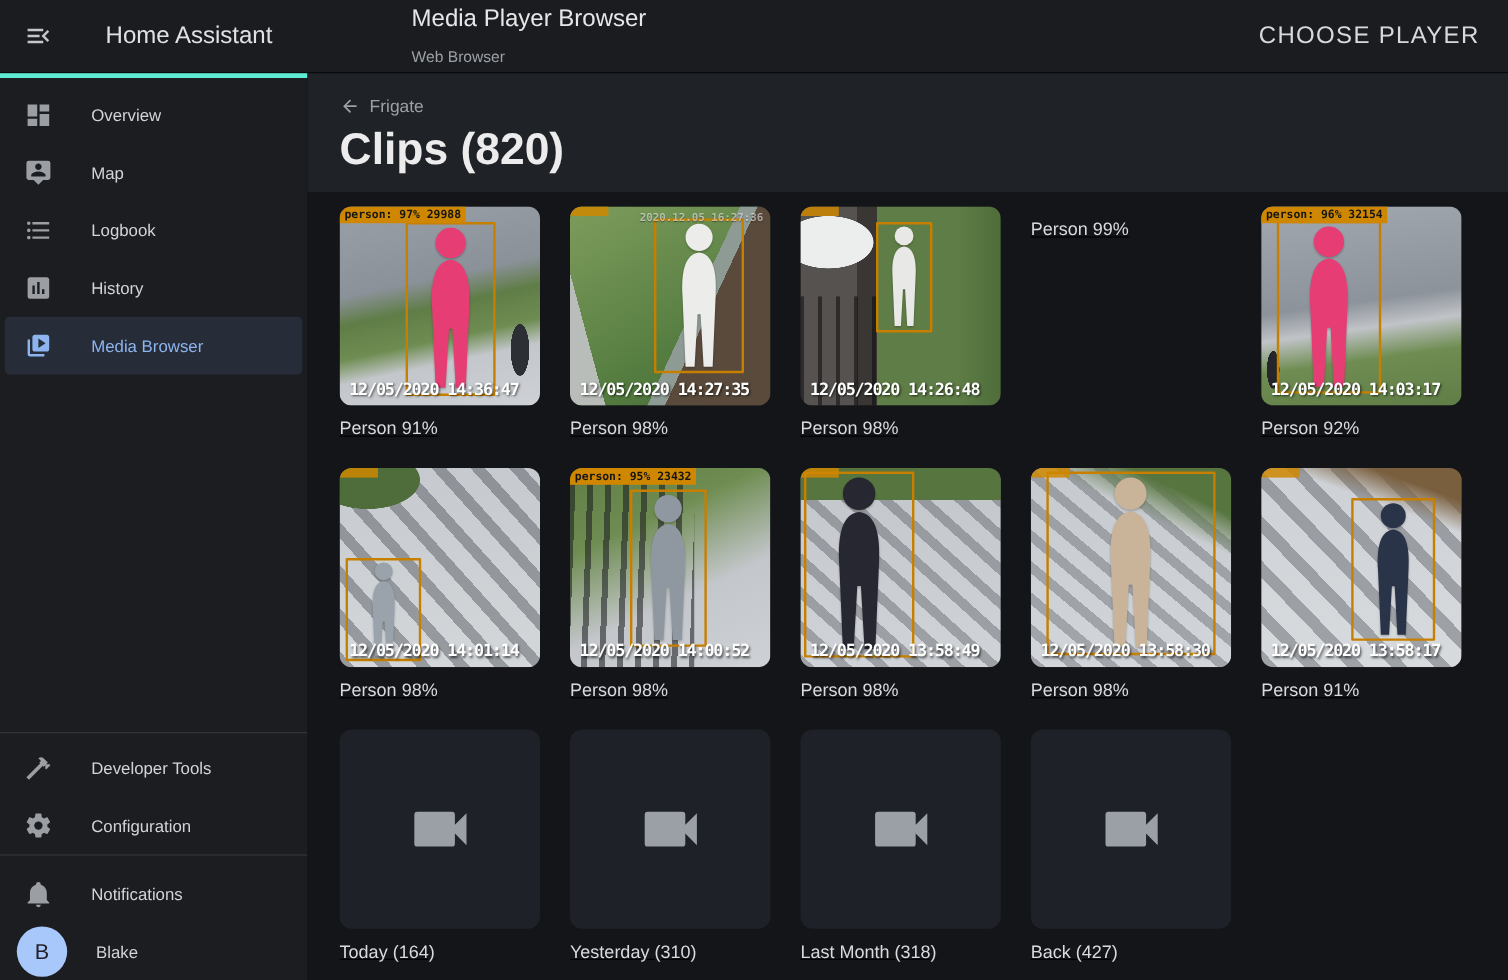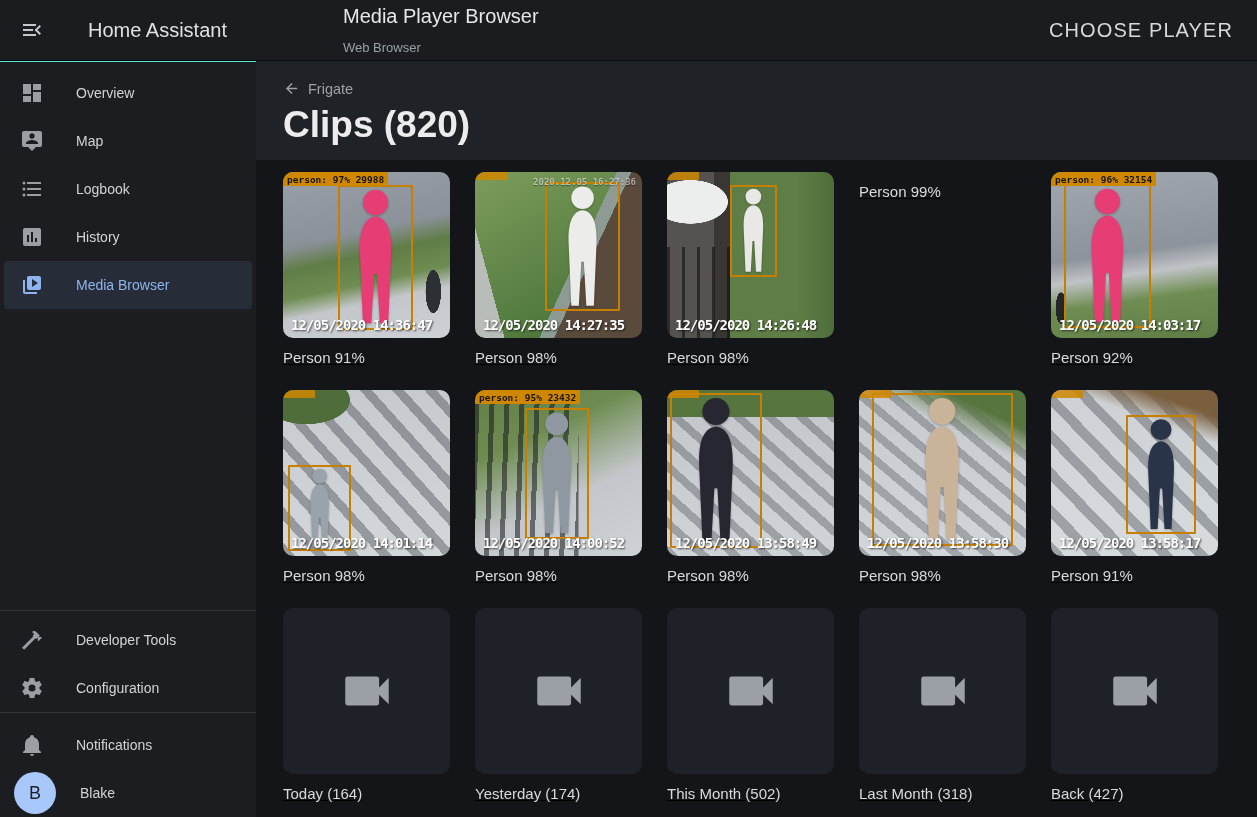--- a/index.html
+++ b/index.html
@@ -14,21 +14,21 @@
   .ha-title { margin-left:44px; font-size:20px; color:#dfe1e4; }
   .mb-titles { margin-left:87px; }
   .mb-title { font-size:20px; font-weight:500; color:#e6e7e9; }
   .mb-sub { font-size:13px; color:#9aa0a6; margin-top:12px; }
   .choose-player { margin-left:auto; margin-right:16px; padding:8px 8px; font-size:20px;
             font-weight:500; letter-spacing:1.1px; color:#d7d9dc; background:none; border:none;
             cursor:pointer; font-family:inherit; }
 
   
   .sidebar { position:fixed; top:60px; left:0; width:256px; height:757px; background:#1c1d20;
-             border-top:2px solid #5eead4; display:flex; flex-direction:column; z-index:9; }
+             border-top:5px solid #5eead4; display:flex; flex-direction:column; z-index:9; }
   .nav-group { padding-top:7px; }
   .nav-item { height:48px; margin:0 4px; border-radius:4px; display:flex; align-items:center;
               padding-left:16px; cursor:pointer; color:#d2d4d7; }
   .nav-item .nicon { width:24px; height:24px; color:#9b9fa3; flex:none; }
   .nav-item .nlabel { margin-left:32px; font-size:14px; font-weight:500; }
   .nav-item.active { background:#262d38; color:#8eb4f0; }
   .nav-item.active .nicon { color:#8eb4f0; }
   .spacer { flex:1; }
   .divider { height:1px; background:#323438; margin:0; }
   .avatar { width:42px; height:42px; border-radius:50%; background:#a8c7fa; color:#1f2126;
@@ -340,43 +340,35 @@
     </div>
     <div class="caption">Today (164)</div>
   </div>
 
   <div class="cell">
     <div class="folder-card">
       <svg viewBox="0 0 24 24">
             <path d="M17,10.5V7A1,1 0 0,0 16,6H4A1,1 0 0,0 3,7V17A1,1 0 0,0 4,18H16A1,1 0 0,0 17,17V13.5L21,17.5V6.5L17,10.5Z"></path>
           </svg>
     </div>
-    <div class="caption">Yesterday (174)</div>
-  </div>
+    <div class="caption">Yesterday (310)</div>
+  </div>
+
 
   <div class="cell">
     <div class="folder-card">
       <svg viewBox="0 0 24 24">
             <path d="M17,10.5V7A1,1 0 0,0 16,6H4A1,1 0 0,0 3,7V17A1,1 0 0,0 4,18H16A1,1 0 0,0 17,17V13.5L21,17.5V6.5L17,10.5Z"></path>
           </svg>
     </div>
-    <div class="caption">This Month (502)</div>
+    <div class="caption">Last Month (318)</div>
   </div>
 
   <div class="cell">
     <div class="folder-card">
       <svg viewBox="0 0 24 24">
             <path d="M17,10.5V7A1,1 0 0,0 16,6H4A1,1 0 0,0 3,7V17A1,1 0 0,0 4,18H16A1,1 0 0,0 17,17V13.5L21,17.5V6.5L17,10.5Z"></path>
           </svg>
     </div>
-    <div class="caption">Last Month (318)</div>
-  </div>
-
-  <div class="cell">
-    <div class="folder-card">
-      <svg viewBox="0 0 24 24">
-            <path d="M17,10.5V7A1,1 0 0,0 16,6H4A1,1 0 0,0 3,7V17A1,1 0 0,0 4,18H16A1,1 0 0,0 17,17V13.5L21,17.5V6.5L17,10.5Z"></path>
-          </svg>
-    </div>
     <div class="caption">Back (427)</div>
   </div>
 </div>
 </div>
 
 </body></html>

